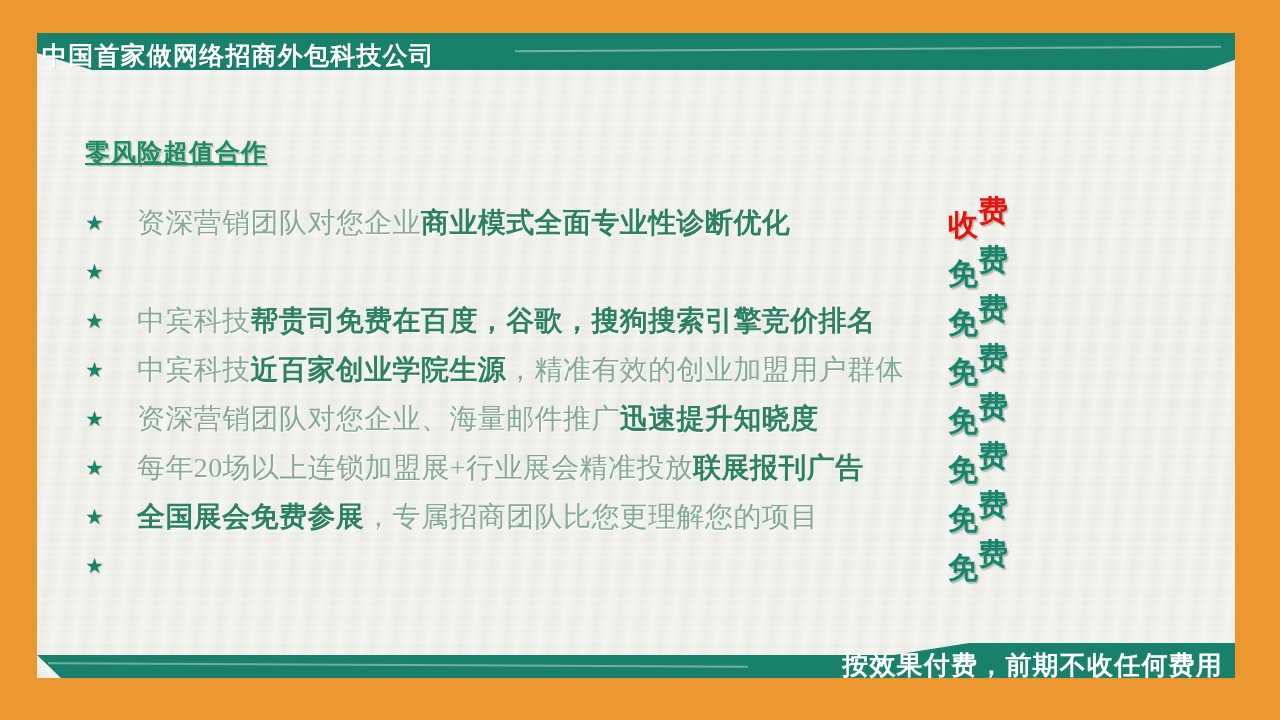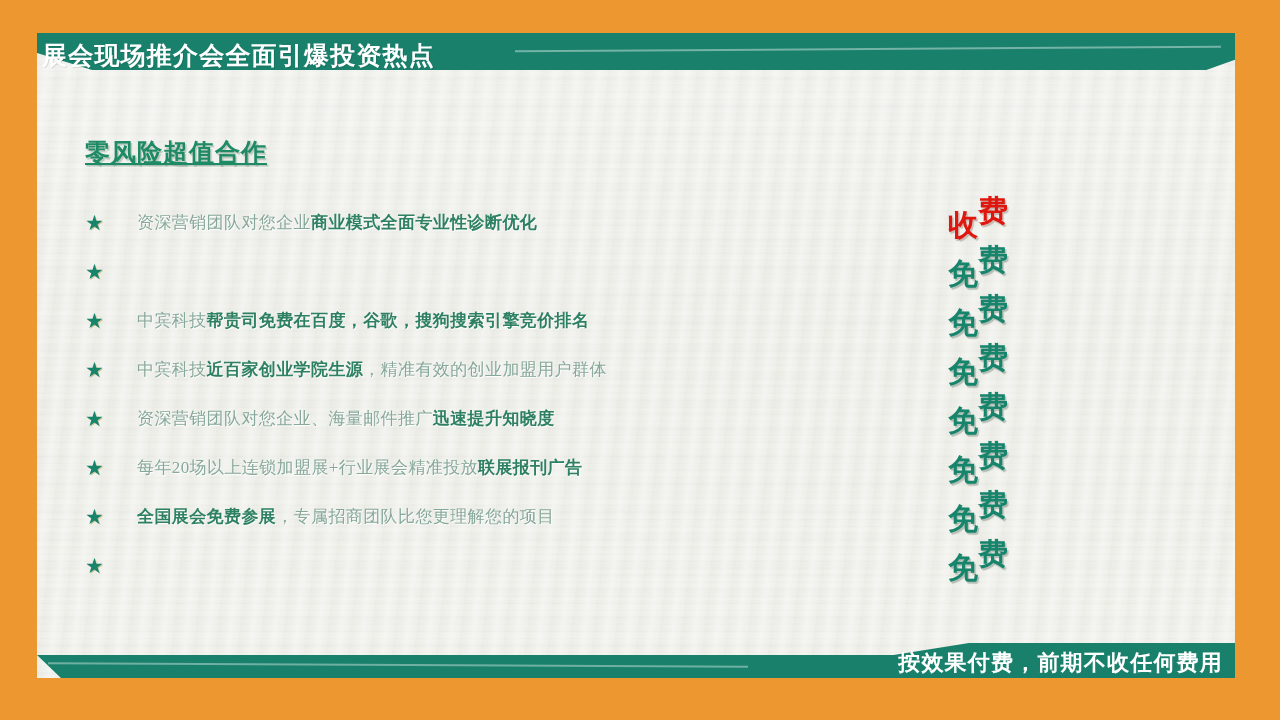--- a/index.html
+++ b/index.html
@@ -115,21 +115,21 @@
   .star {
     flex: 0 0 auto;
     width: 52px;
     font-size: 21px;
     line-height: 1;
     color: #17846C;
     text-shadow: 1px 1px 0 rgba(180,160,90,0.55);
   }
   .row-text {
     flex: 1 1 auto;
-    font-size: 17px;
+    font-size: 28px;
     color: #86A89A;
     letter-spacing: 0.4px;
     white-space: nowrap;
     font-family: "Liberation Serif", "DejaVu Serif", serif;
     text-shadow: 0.7px 0.7px 0 rgba(255,255,255,0.9);
   }
   .row-text b {
     color: #2E8063;
     font-weight: bold;
   }
@@ -174,37 +174,37 @@
     top: 664px;
     width: 700px;
     height: 2px;
     background: rgba(255,255,255,0.38);
     transform: skewY(0.30deg);
   }
   .footer-text {
     position: absolute;
     right: 57px;
     top: 648px;
-    font-size: 22px;
+    font-size: 26px;
     font-weight: bold;
     color: #ffffff;
     letter-spacing: 1.2px;
     white-space: nowrap;
   }
 </style>
 </head>
 <body>
 
 <div id="slide">
 
   <div class="paper"></div>
 
   <div class="header-band"></div>
   <div class="header-hairline"></div>
-  <div class="header-title">展会现场推介会全面引爆投资热点</div>
+  <div class="header-title">中国首家做网络招商外包科技公司</div>
 
   <div class="section-title">零风险超值合作</div>
 
   <div class="list">
       <div class="row">
         <div class="star">★</div>
         <div class="row-text"><span>资深营销团队对您企业</span><b>商业模式全面专业性诊断优化</b></div>
       </div>
       <div class="row">
         <div class="star">★</div>

